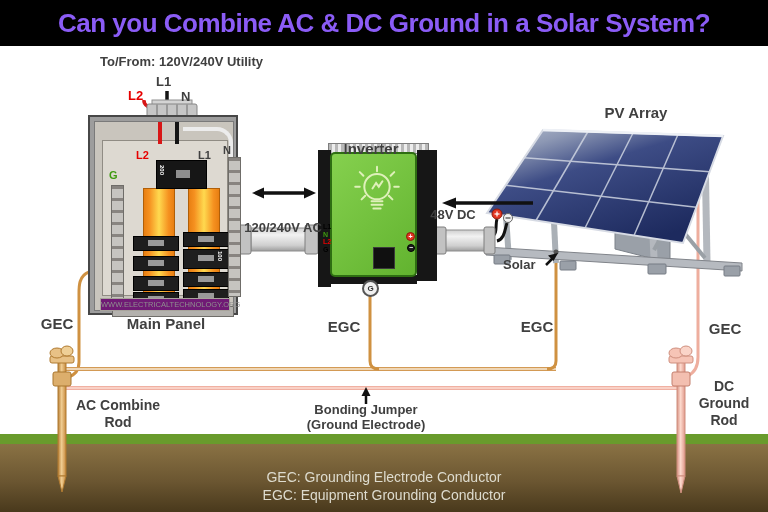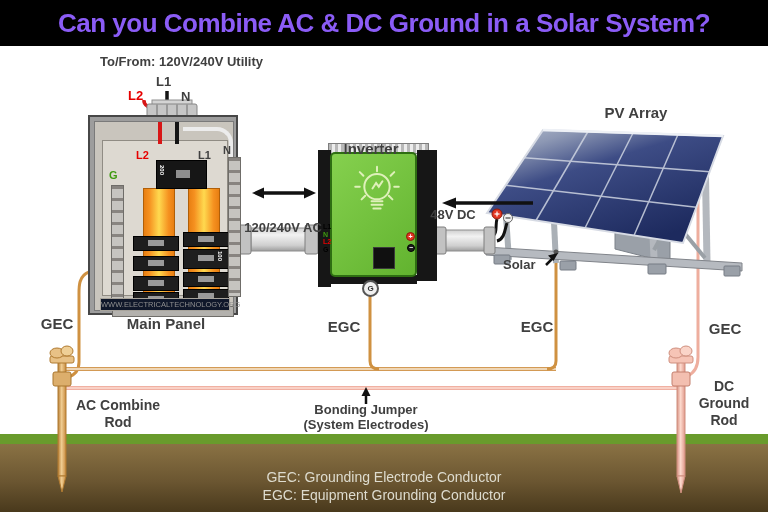--- a/index.html
+++ b/index.html
@@ -32,21 +32,21 @@
   .tbar{position:absolute;width:11px;background:repeating-linear-gradient(180deg,#888480 0 3px,#c6c4c0 3px 12px);
         border:1px solid #6f6d69;}
   .breaker{position:absolute;width:44px;height:13px;background:#1e1e1e;border:1px solid #000;}
   .breaker i{position:absolute;left:14px;top:3px;width:16px;height:6px;background:#9a9a9a;}
   #main-breaker{position:absolute;left:53px;top:19px;width:49px;height:27px;background:#161616;border:1px solid #000;}
   #main-breaker .toggle{position:absolute;left:19px;top:9px;width:14px;height:8px;background:#8f8f8f;}
   .vtxt{position:absolute;color:#fff;font-size:6px;font-weight:bold;transform:rotate(90deg);transform-origin:left top;}
   #panel-bottom-bar{position:absolute;left:9px;top:165px;width:120px;height:9px;
                     background:#b3b1ad;border:1px solid #6f6d69;}
   .screw{position:absolute;width:6px;height:6px;border-radius:50%;background:radial-gradient(#d8d8d8,#777);}
-  #watermark{position:absolute;left:5px;top:176px;width:128px;height:11px;background:#0f172a;
+  #watermark{position:absolute;left:5px;top:176px;width:128px;height:11px;background:#701a75;
              border:1px solid #a8a49c;color:#8f8f8f;font-size:7.5px;text-align:center;line-height:11px;}
   .pwire{position:absolute;}
   
   #inverter{left:318px;top:143px;width:119px;height:154px;z-index:2;}
   #inv-grill{position:absolute;left:10px;top:0;width:99px;height:9px;border:1px solid #7e7e7e;
              background:repeating-linear-gradient(90deg,#b8b8b8 0 3px,#ededed 3px 6px);}
   .inv-rail{position:absolute;top:7px;background:#161616;}
   #inv-face{position:absolute;left:12px;top:9px;width:87px;height:125px;border-radius:5px;
             background:linear-gradient(135deg,#85d04e,#62b32f);border:2px solid #2e6e12;box-sizing:border-box;}
   #inv-bottom{position:absolute;left:12px;top:132px;width:87px;height:9px;background:#161616;}
@@ -344,16 +344,16 @@
     <div>AC Combine</div>
     <div>Rod</div>
   </div>
   <div class="lbl sz14 ctr" style="left:688px;top:378px;width:72px;line-height:17px;">
     <div>DC</div>
     <div>Ground</div>
     <div>Rod</div>
   </div>
   <div class="lbl sz13 ctr" style="left:261px;top:402px;width:210px;line-height:15px;">
     <div>Bonding Jumper</div>
-    <div>(System Electrodes)</div>
+    <div>(Ground Electrode)</div>
   </div>
 
 </div>
 
 </body></html>

